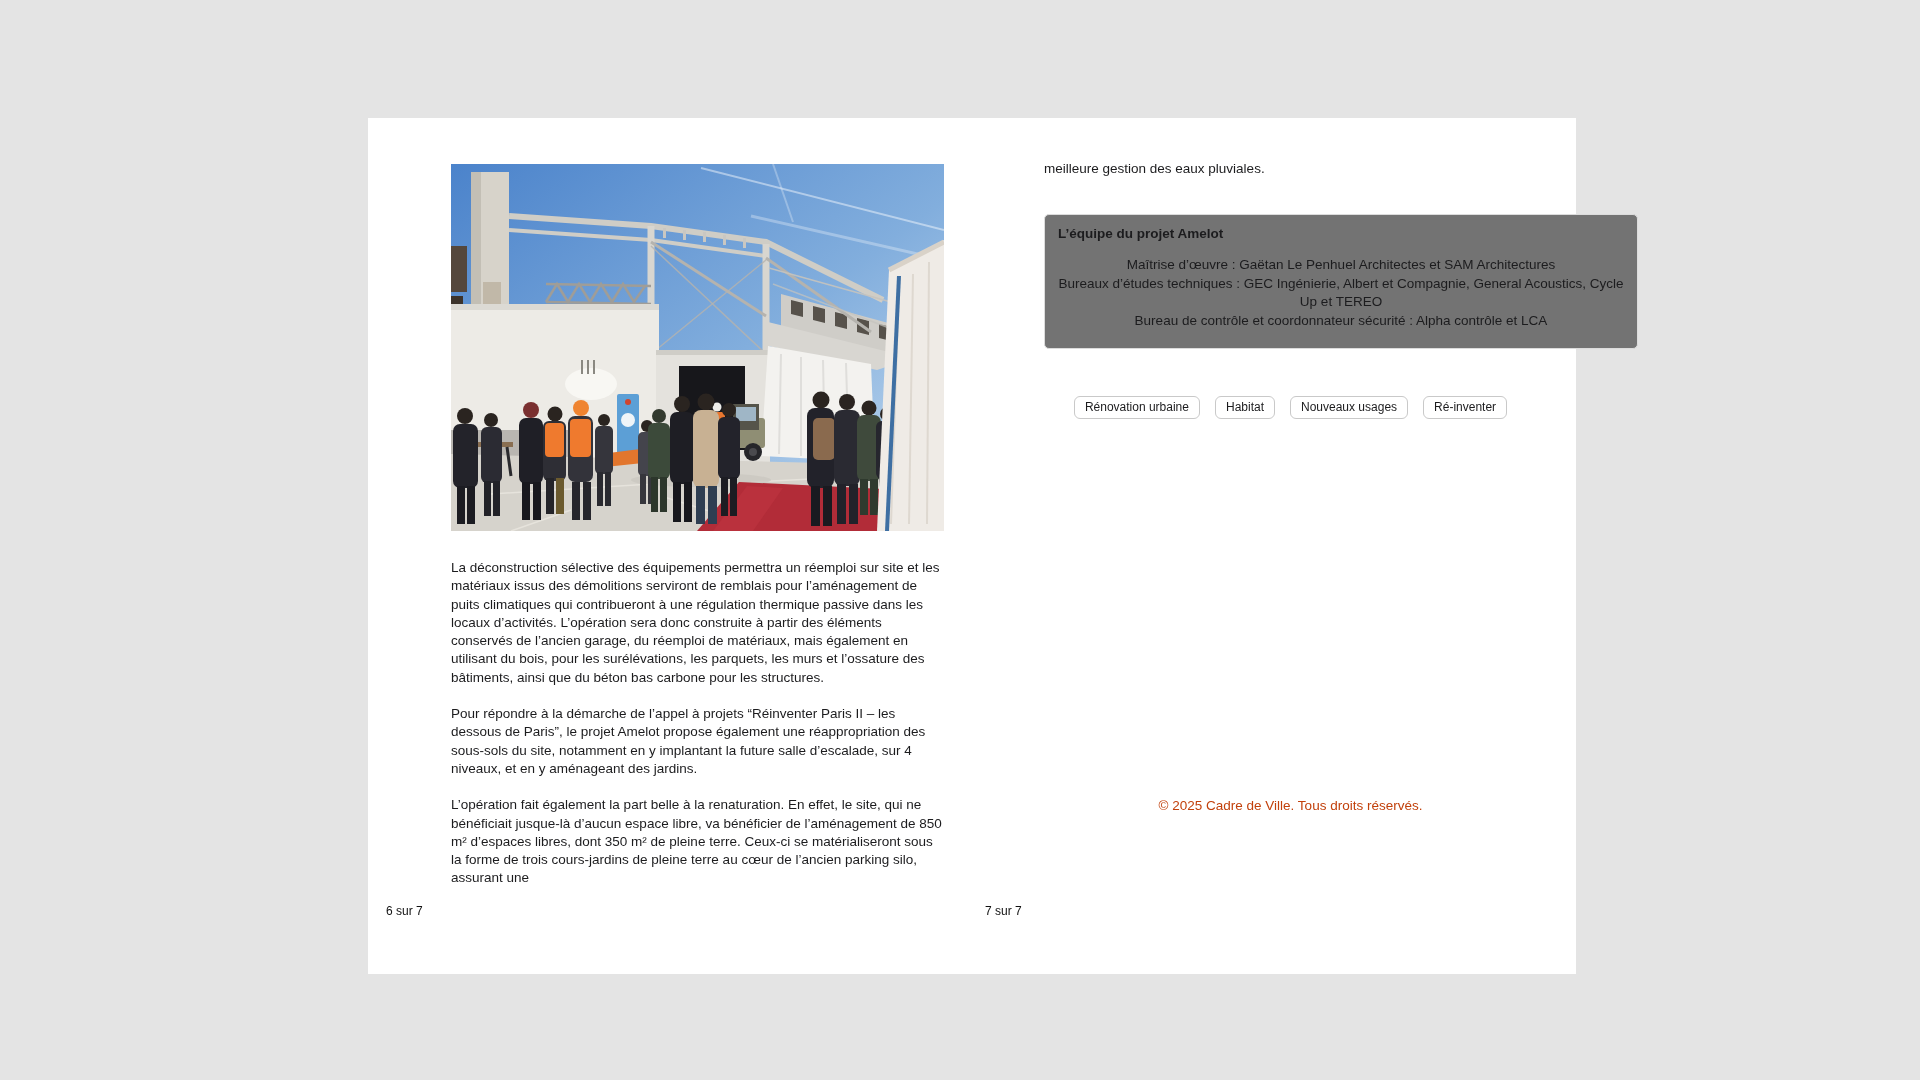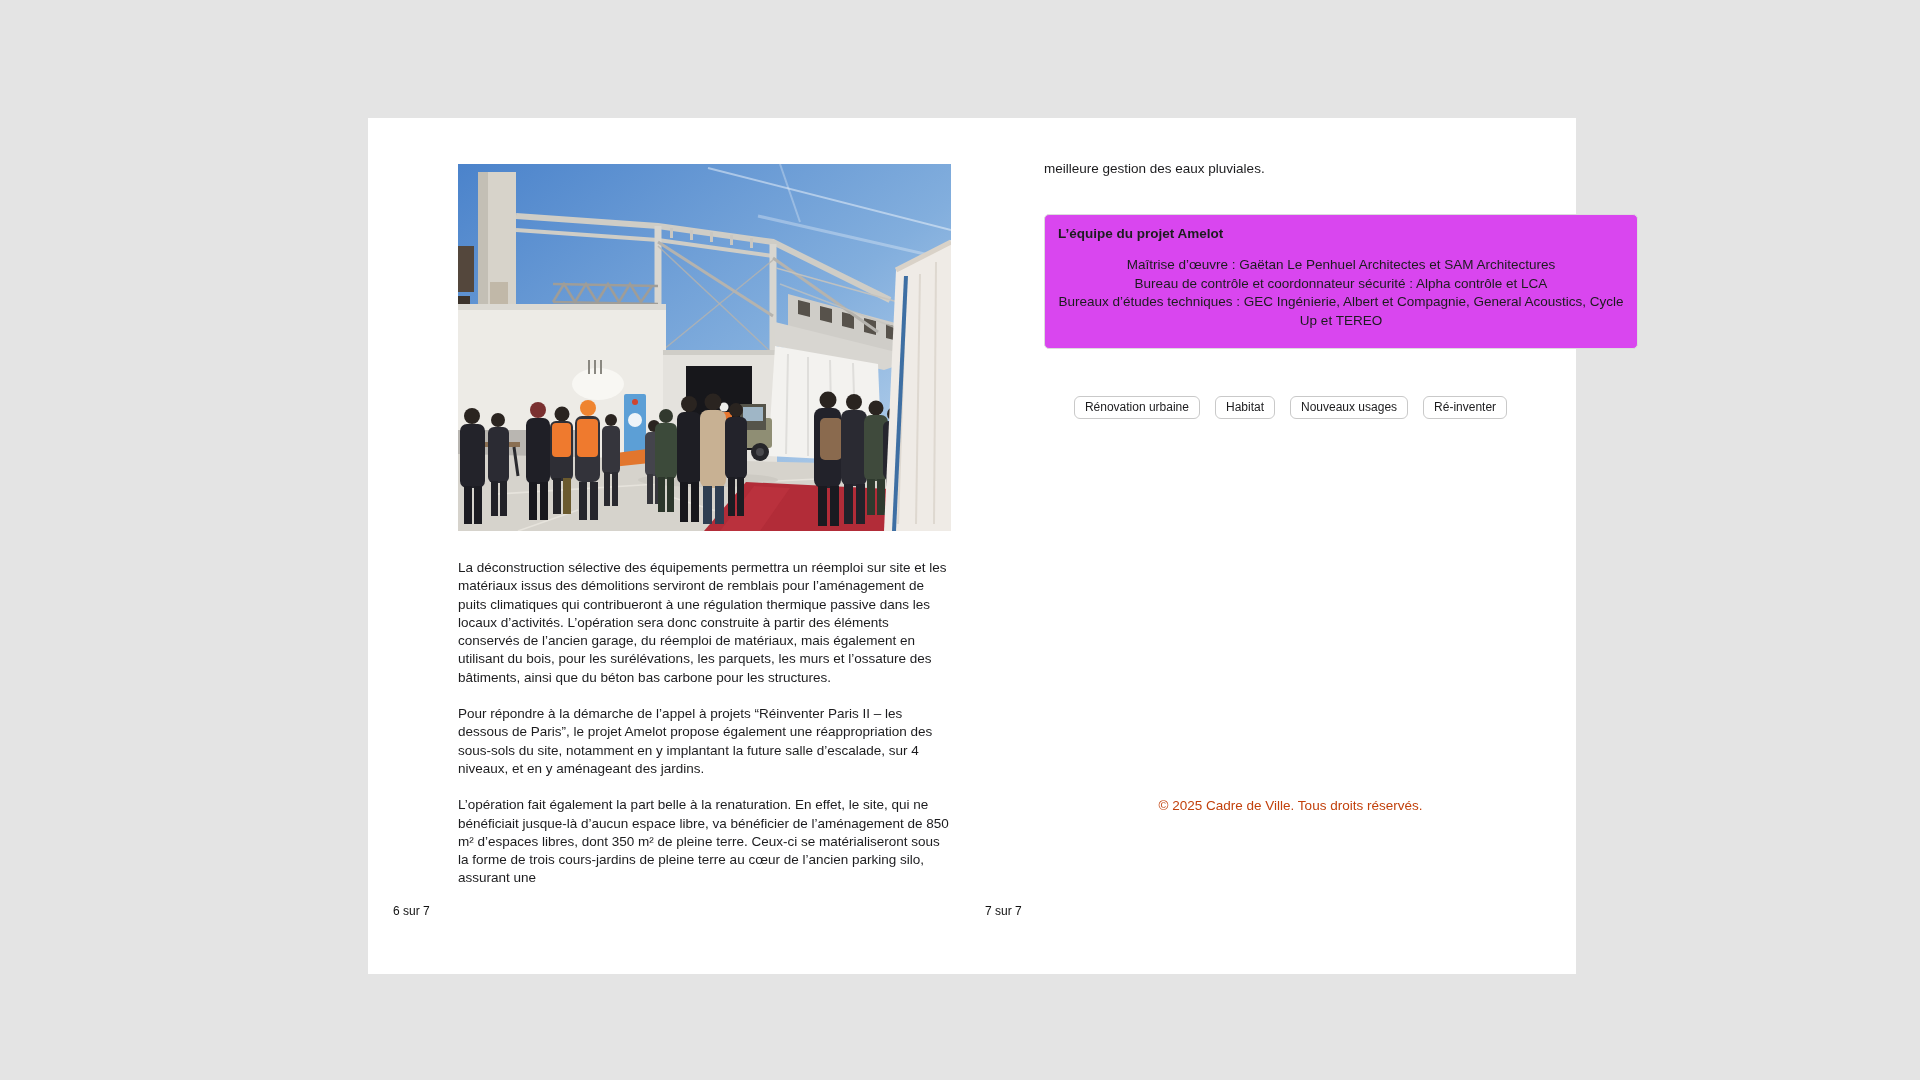--- a/index.html
+++ b/index.html
@@ -1,27 +1,27 @@
 <!DOCTYPE html>
 <html><head>
 <meta charset="utf-8">
 <style>
   html,body{margin:0;padding:0;width:1920px;height:1080px;background:#e4e4e4;overflow:hidden;
     font-family:"Liberation Sans", sans-serif;-webkit-font-smoothing:antialiased;}
   .sheet{position:absolute;left:368px;top:118px;width:1208px;height:856px;background:#ffffff;}
   .page{position:absolute;top:0;width:604px;height:856px;}
-  .page-left{left:15px;}
+  .page-left{left:8px;}
   .page-right{left:604px;}
   .photo-wrap{position:absolute;left:75px;top:46px;width:493px;height:367px;overflow:hidden;}
   .photo-wrap svg{display:block;width:493px;height:367px;}
   .text-block{position:absolute;left:75px;top:441px;width:492px;color:#1c1c1e;}
   .text-block p{margin:0 0 18px 0;font-size:13.5px;line-height:18.3px;}
   .intro{position:absolute;left:72px;top:42px;width:493px;font-size:13.5px;line-height:18.3px;color:#1c1c1e;}
   .team-box{position:absolute;left:72px;top:96px;width:594px;box-sizing:border-box;
-    border:1px solid #dcdcdc;border-radius:5px;background:#d946ef;padding:10px 13px 17px 13px;}
+    border:1px solid #dcdcdc;border-radius:5px;background:#737373;padding:10px 13px 17px 13px;}
   .team-title{font-size:13.5px;font-weight:bold;color:#1c1c1e;line-height:18.3px;margin-bottom:13px;}
   .team-line{font-size:13.5px;line-height:18.6px;color:#1c1c1e;text-align:center;}
   .tags{position:absolute;left:72px;top:278px;width:493px;display:flex;justify-content:center;gap:15px;}
   .tag-btn{font-family:"Liberation Sans", sans-serif;font-size:12px;color:#1c1c1e;background:#fff;
     border:1px solid #c9c9c9;border-radius:6px;padding:3px 10px 4px 10px;line-height:14px;cursor:pointer;white-space:nowrap;}
   .copyright{position:absolute;left:72px;top:680px;width:493px;text-align:center;font-size:13.5px;color:#c2410c;}
   .page-num{position:absolute;top:786px;font-size:12px;color:#111;}
   .page-num.pn-left{left:10px;}
   .page-num.pn-right{left:13px;text-align:center;}
 </style>
@@ -238,22 +238,22 @@
     </div>
     <div class="page-num pn-left">6 sur 7</div>
   </div>
 
   <div class="page page-right">
     <div class="intro">meilleure gestion des eaux pluviales.</div>
 
     <div class="team-box">
       <div class="team-title">L’équipe du projet Amelot</div>
       <div class="team-line">Maîtrise d’œuvre : Gaëtan Le Penhuel Architectes et SAM Architectures</div>
+      <div class="team-line">Bureaux d’études techniques : GEC Ingénierie, Albert et Compagnie, General Acoustics, Cycle Up et TEREO</div>
       <div class="team-line">Bureau de contrôle et coordonnateur sécurité : Alpha contrôle et LCA</div>
-      <div class="team-line">Bureaux d’études techniques : GEC Ingénierie, Albert et Compagnie, General Acoustics, Cycle Up et TEREO</div>
     </div>
 
     <div class="tags">
       <button class="tag-btn">Rénovation urbaine</button>
       <button class="tag-btn">Habitat</button>
       <button class="tag-btn">Nouveaux usages</button>
       <button class="tag-btn">Ré-inventer</button>
     </div>
 
     <div class="copyright">© 2025 Cadre de Ville. Tous droits réservés.</div>

